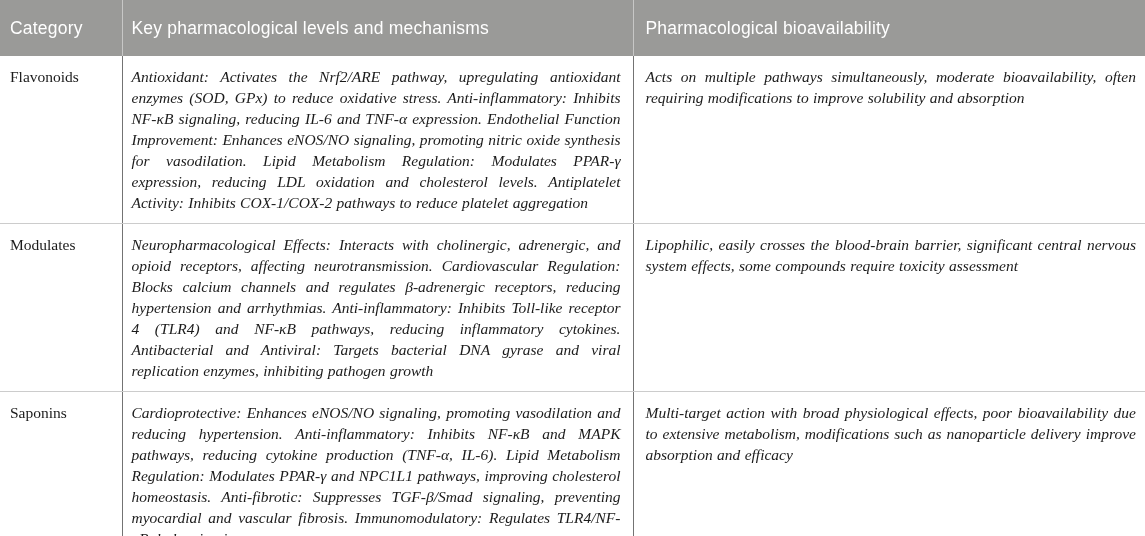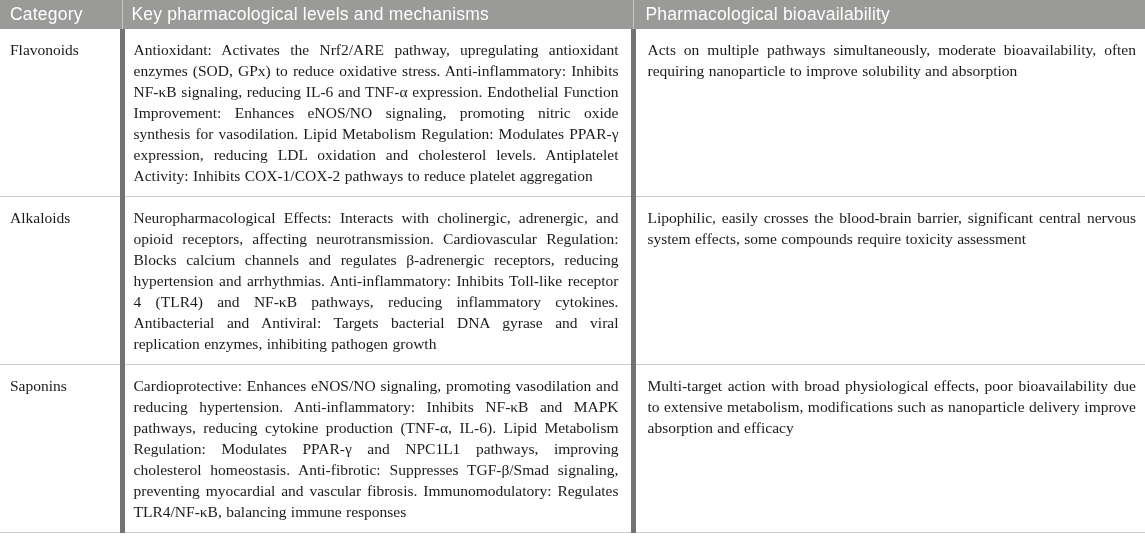--- a/index.html
+++ b/index.html
@@ -21,38 +21,38 @@
 
   thead th {
     background: #9a9a98;
     color: #ffffff;
     font-family: "Liberation Sans", sans-serif;
     font-size: 17.5px;
     font-weight: 400;
     letter-spacing: 0.2px;
     text-align: left;
     vertical-align: middle;
-    height: 29px;
+    height: 56px;
     padding: 0 10px 0 10px;
   }
   thead th.h-effects { padding-left: 9px; }
   thead th.h-chars   { padding-left: 12px; }
   thead th + th { border-left: 1px solid rgba(255,255,255,0.45); }
 
   tbody td {
     vertical-align: top;
     font-family: "Liberation Serif", serif;
     font-size: 15.5px;
     line-height: 21px;
     color: #1b1b1b;
     border-bottom: 1px solid #cccccc;
     padding: 10px 10px 10px 10px;
     word-spacing: 0.5px;
   }
-  tbody td + td { border-left: 5px solid #737373; }
+  tbody td + td { border-left: 1px solid #737373; font-style: italic; }
   tbody tr.r1 { height: 165px; }
   tbody tr.r2 { height: 162px; }
   tbody tr.r3 { height: 162px; }
 
   td.cell-category {
     padding-left: 10px;
     text-align: left;
     margin-left: 25px;
   }
   td.cell-effects {
@@ -79,24 +79,24 @@
     <tr>
       <th class="h-category">Category</th>
       <th class="h-effects">Key pharmacological levels and mechanisms</th>
       <th class="h-chars">Pharmacological bioavailability</th>
     </tr>
   </thead>
   <tbody>
     <tr class="r1">
       <td class="cell-category">Flavonoids</td>
       <td class="cell-effects">Antioxidant: Activates the Nrf2/ARE pathway, upregulating antioxidant enzymes (SOD, GPx) to reduce oxidative stress. Anti-inflammatory: Inhibits NF-κB signaling, reducing IL-6 and TNF-α expression. Endothelial Function Improvement: Enhances eNOS/NO signaling, promoting nitric oxide synthesis for vasodilation. Lipid Metabolism Regulation: Modulates PPAR-γ expression, reducing LDL oxidation and cholesterol levels. Antiplatelet Activity: Inhibits COX-1/COX-2 pathways to reduce platelet aggregation</td>
-      <td class="cell-chars">Acts on multiple pathways simultaneously, moderate bioavailability, often requiring nanoparticle to improve solubility and absorption</td>
+      <td class="cell-chars">Acts on multiple pathways simultaneously, moderate bioavailability, often requiring modifications to improve solubility and absorption</td>
     </tr>
     <tr class="r2">
-      <td class="cell-category">Alkaloids</td>
+      <td class="cell-category">Modulates</td>
       <td class="cell-effects">Neuropharmacological Effects: Interacts with cholinergic, adrenergic, and opioid receptors, affecting neurotransmission. Cardiovascular Regulation: Blocks calcium channels and regulates β-adrenergic receptors, reducing hypertension and arrhythmias. Anti-inflammatory: Inhibits Toll-like receptor 4 (TLR4) and NF-κB pathways, reducing inflammatory cytokines. Antibacterial and Antiviral: Targets bacterial DNA gyrase and viral replication enzymes, inhibiting pathogen growth</td>
       <td class="cell-chars">Lipophilic, easily crosses the blood-brain barrier, significant central nervous system effects, some compounds require toxicity assessment</td>
     </tr>
     <tr class="r3">
       <td class="cell-category">Saponins</td>
       <td class="cell-effects">Cardioprotective: Enhances eNOS/NO signaling, promoting vasodilation and reducing hypertension. Anti-inflammatory: Inhibits NF-κB and MAPK pathways, reducing cytokine production (TNF-α, IL-6). Lipid Metabolism Regulation: Modulates PPAR-γ and NPC1L1 pathways, improving cholesterol homeostasis. Anti-fibrotic: Suppresses TGF-β/Smad signaling, preventing myocardial and vascular fibrosis. Immunomodulatory: Regulates TLR4/NF-κB, balancing immune responses</td>
       <td class="cell-chars">Multi-target action with broad physiological effects, poor bioavailability due to extensive metabolism, modifications such as nanoparticle delivery improve absorption and efficacy</td>
     </tr>
   </tbody>
 </table>

